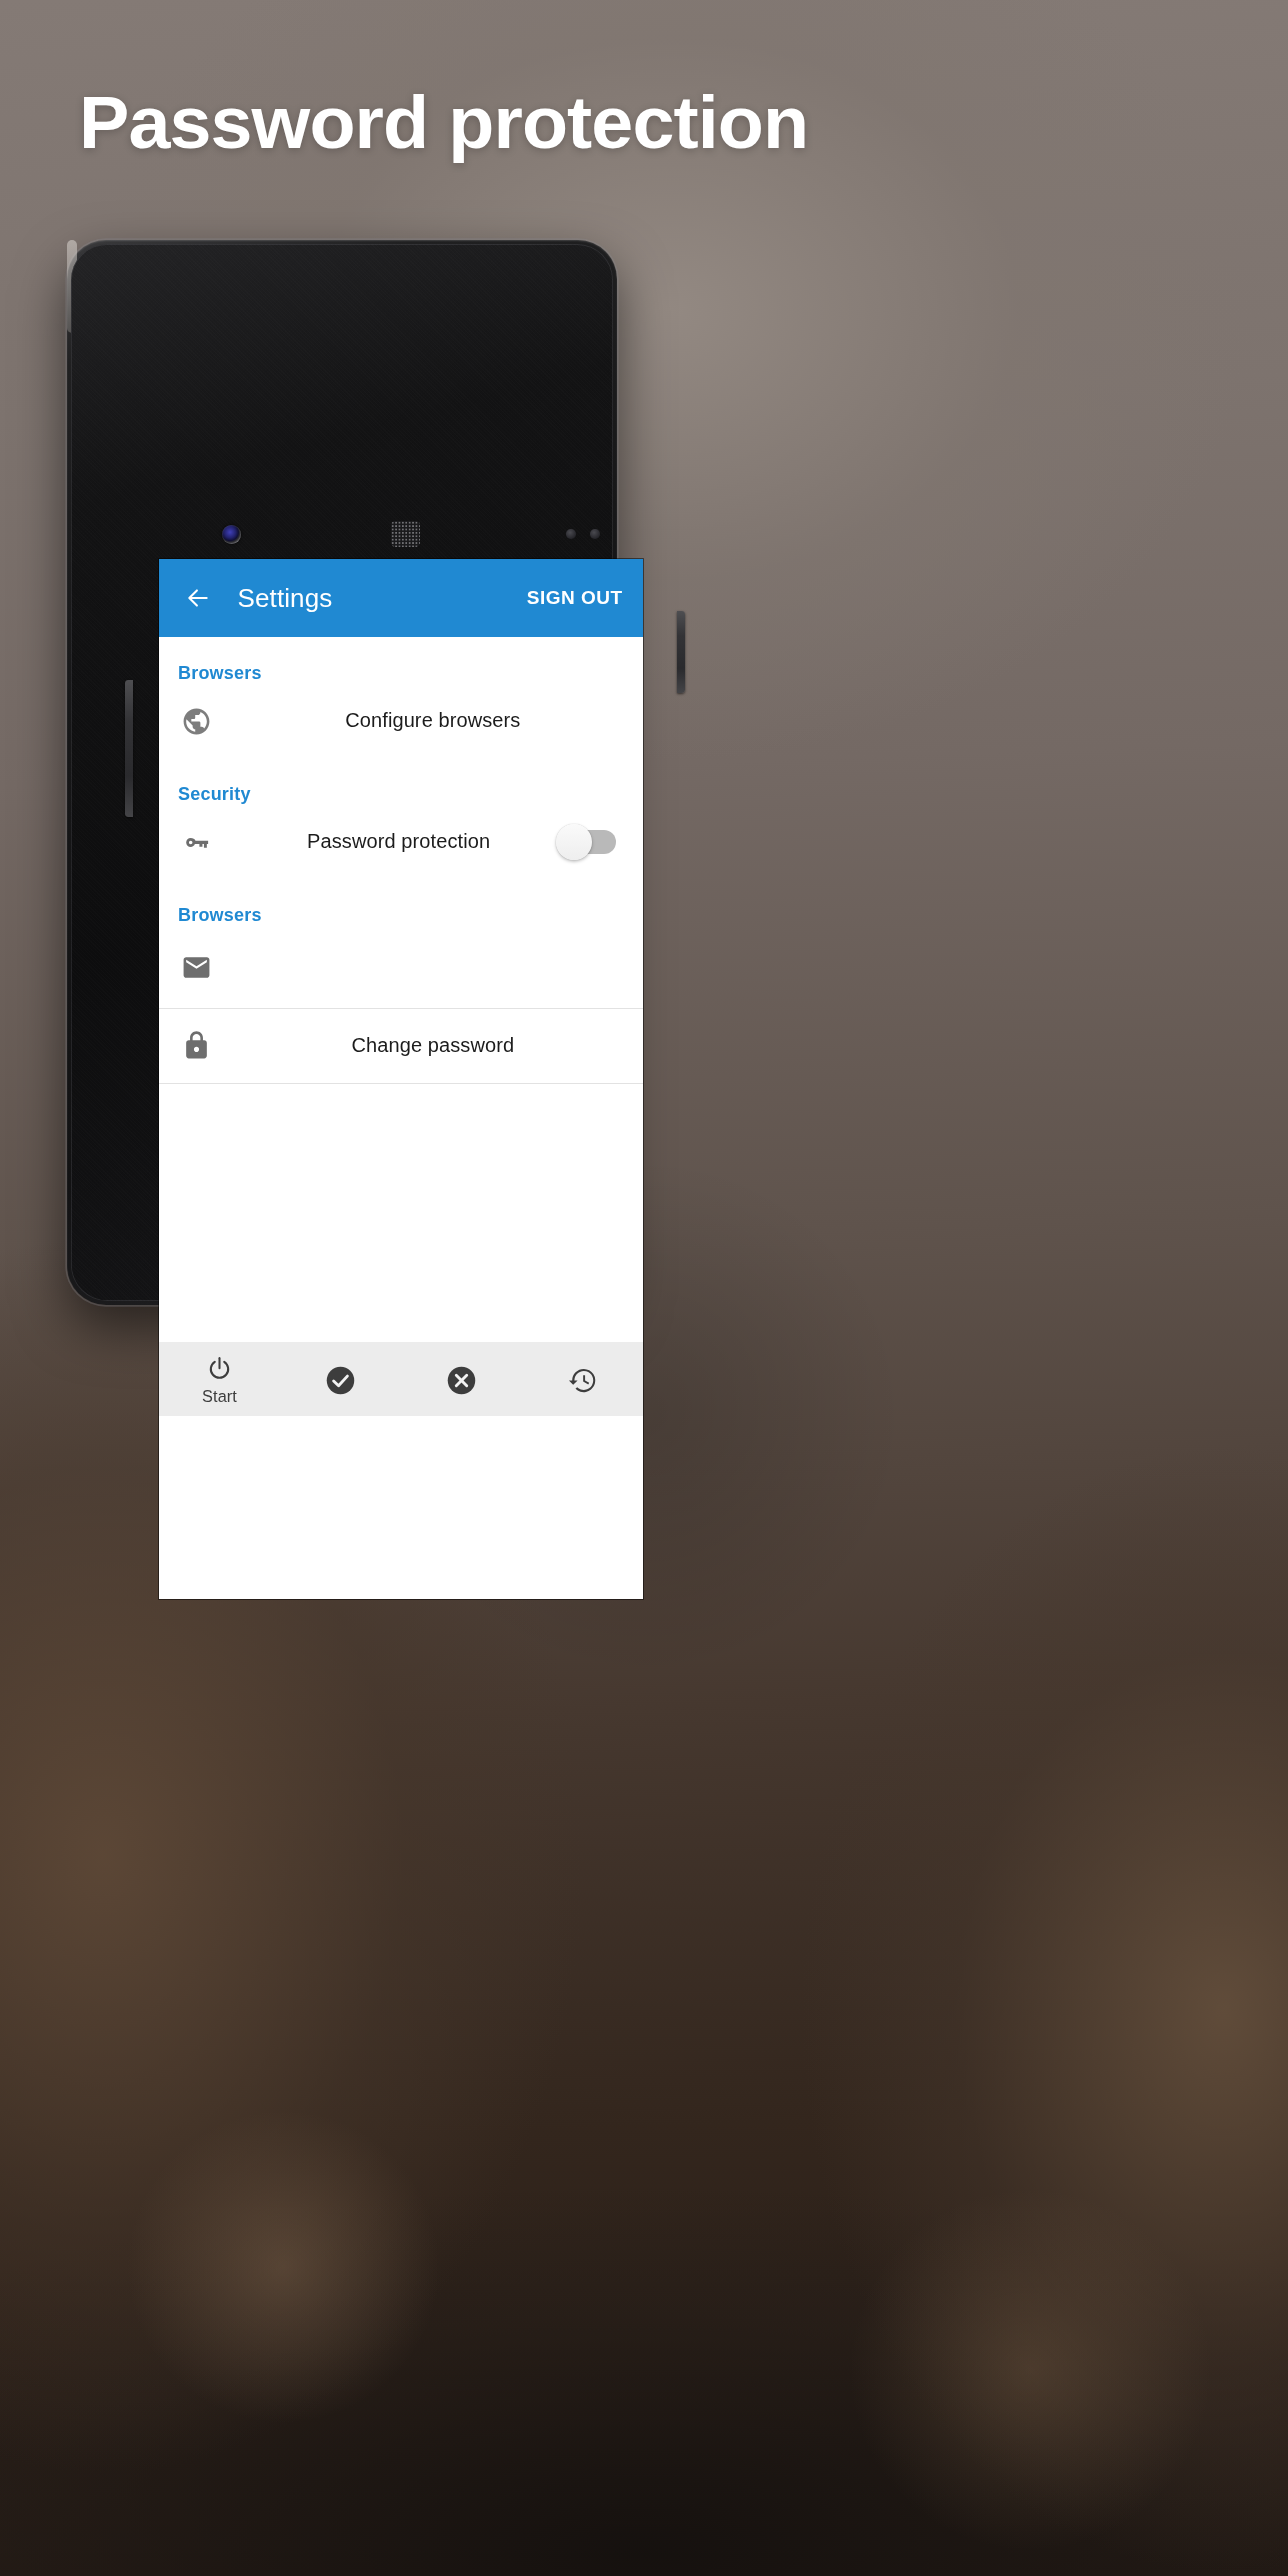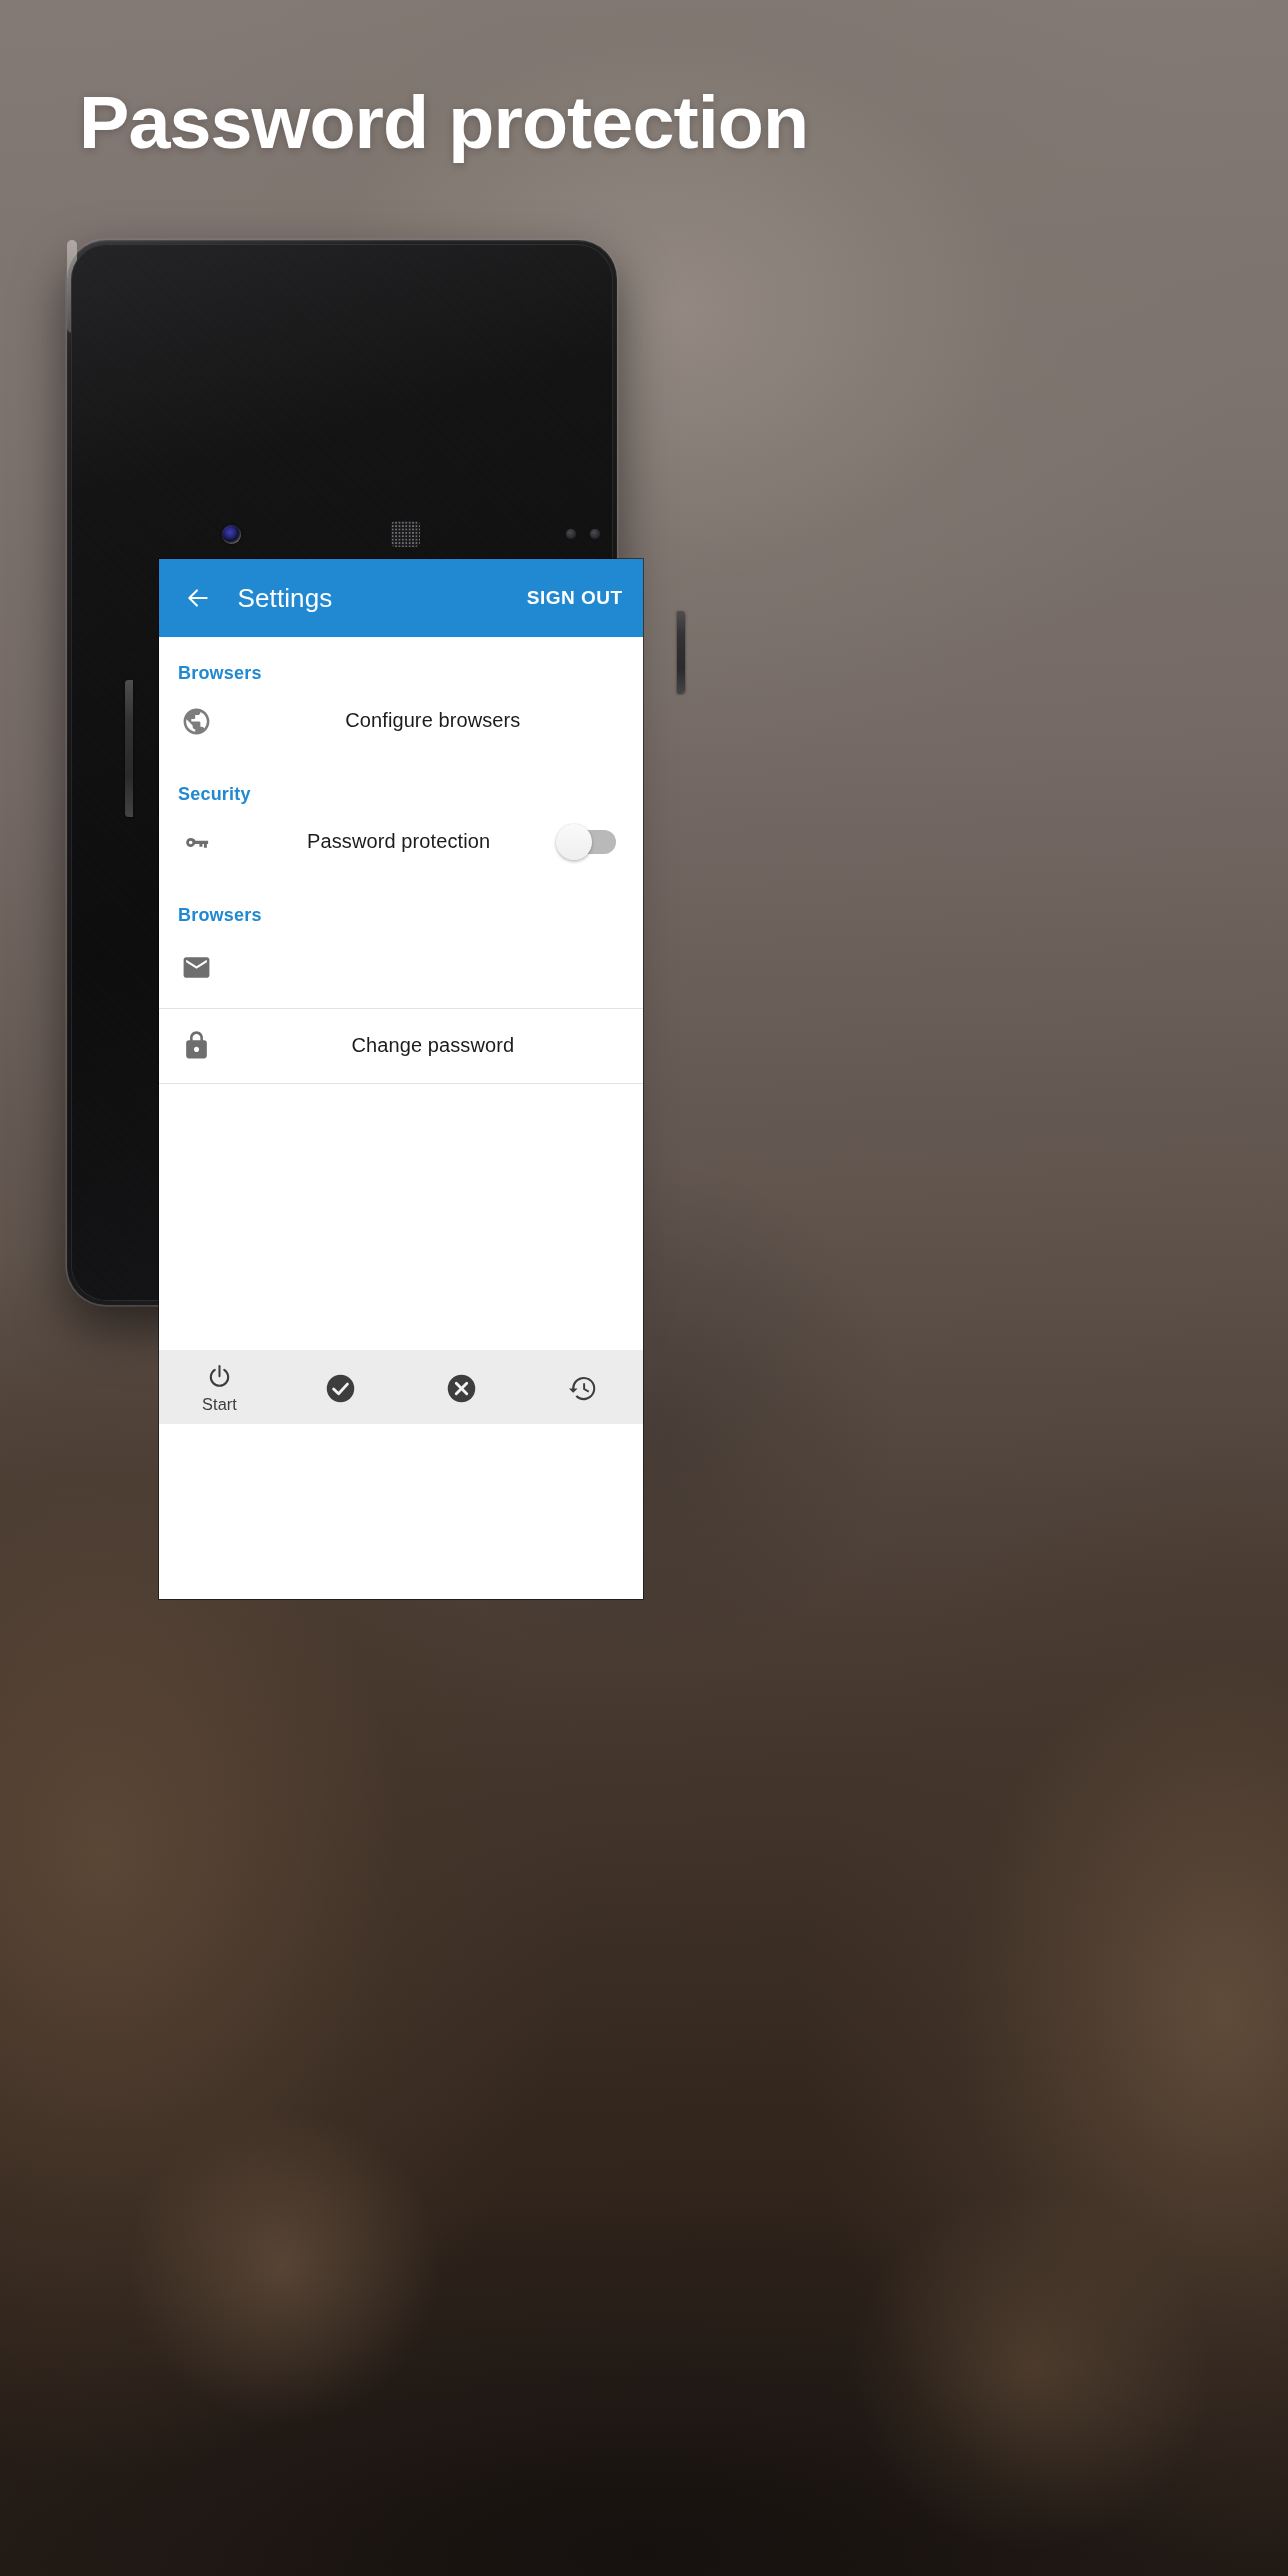--- a/index.html
+++ b/index.html
@@ -238,21 +238,21 @@
     left:0px; top:0px;
     width:36px; height:36px;
     border-radius:50%;
     background:linear-gradient(180deg,#fafafa,#eeeeee);
     box-shadow:0 1.7px 3.4px rgba(0,0,0,0.26), 0 0 0.9px rgba(0,0,0,0.3);
   }
 
   
   #bottombar{
     position:absolute;
-    left:0; bottom:0;
+    left:0; bottom:8px;
     width:484px; height:74px;
     background:#ececec;
     display:flex;
     align-items:flex-end;
   }
   .nav-item{
     flex:1;
     display:flex;
     flex-direction:column;
     align-items:center;

